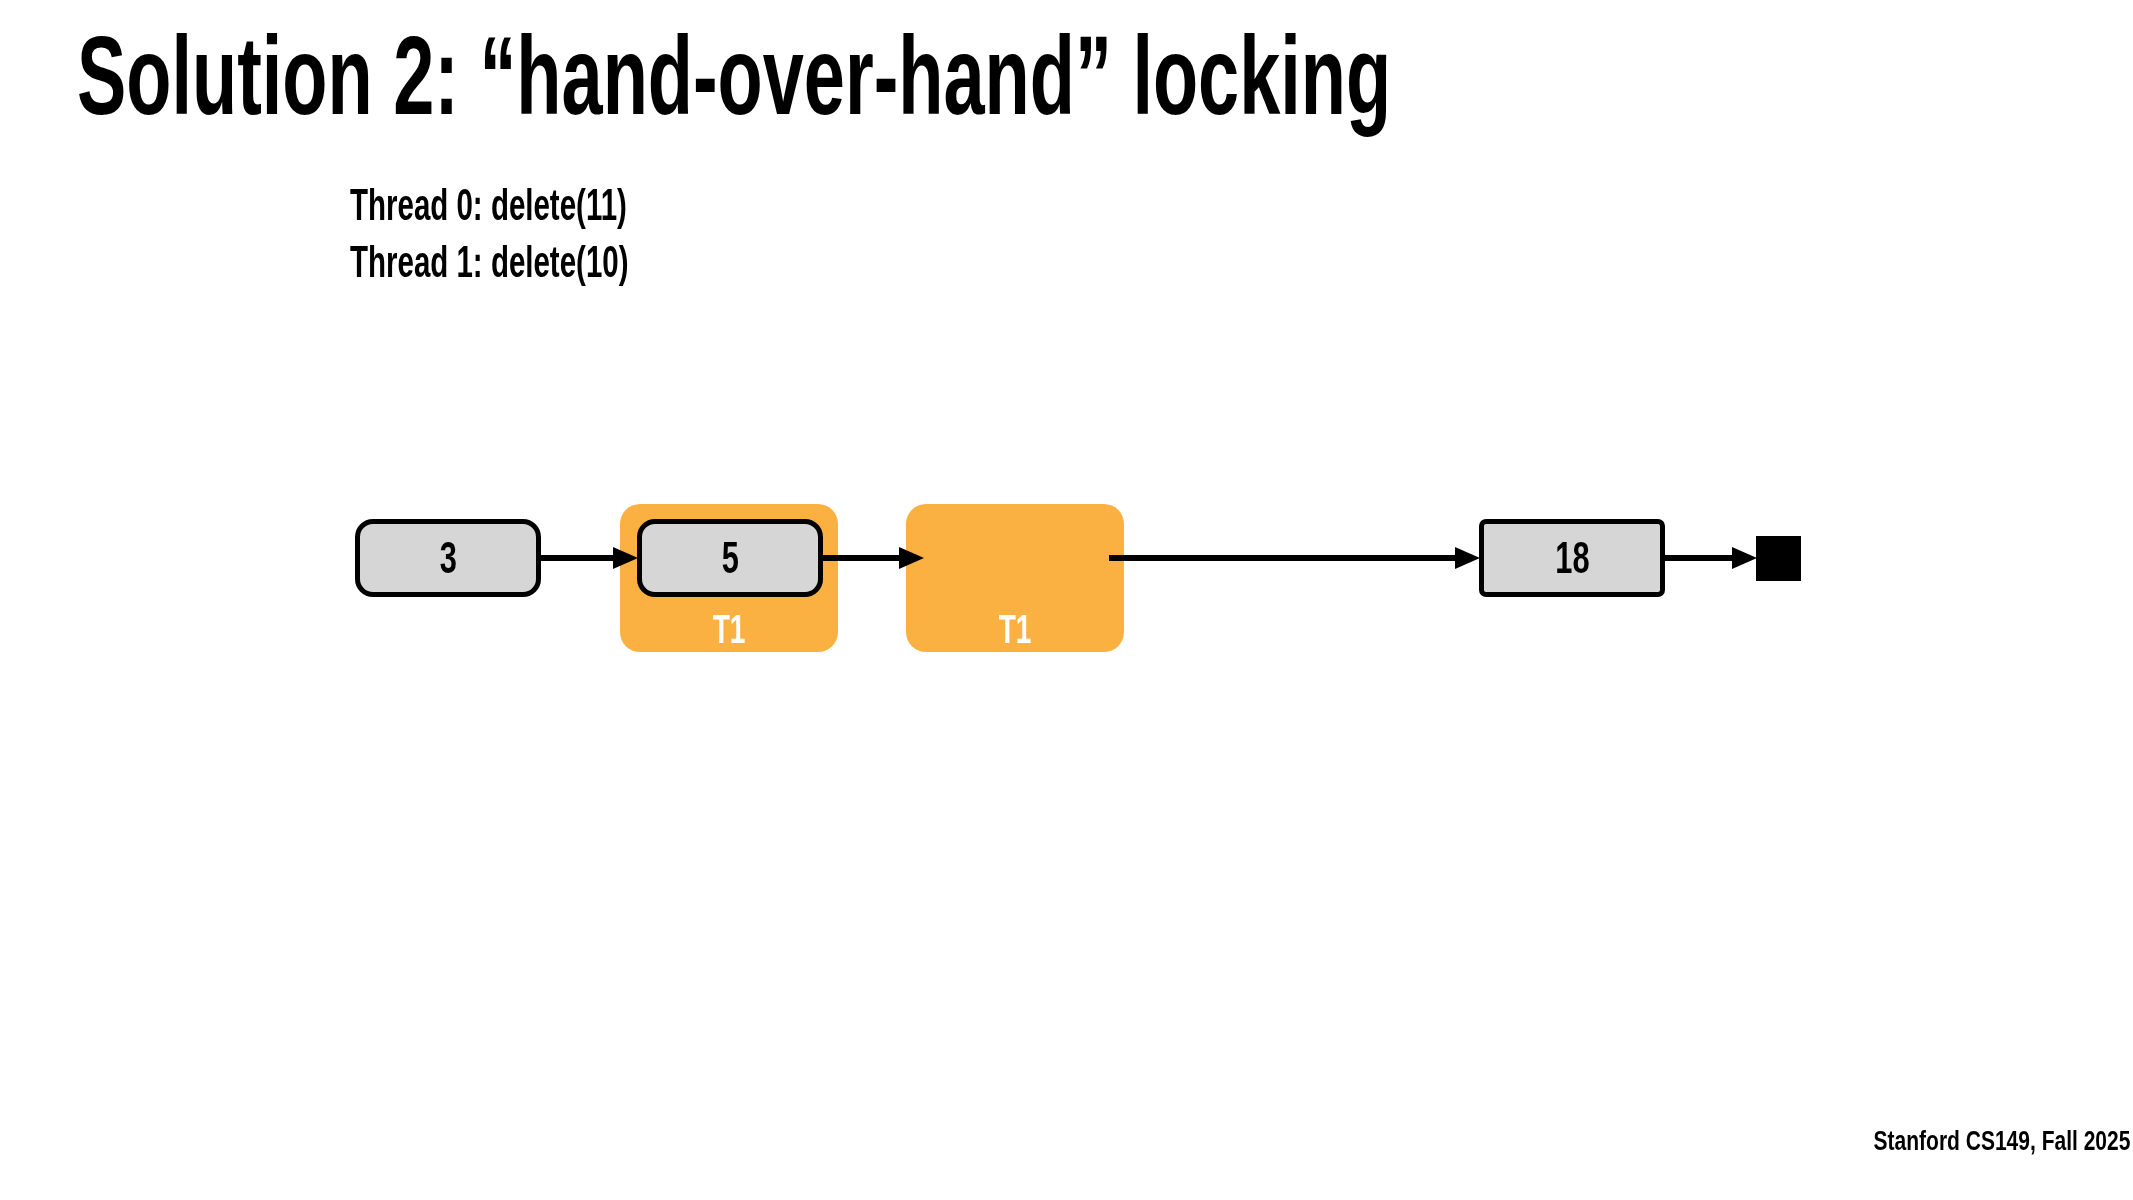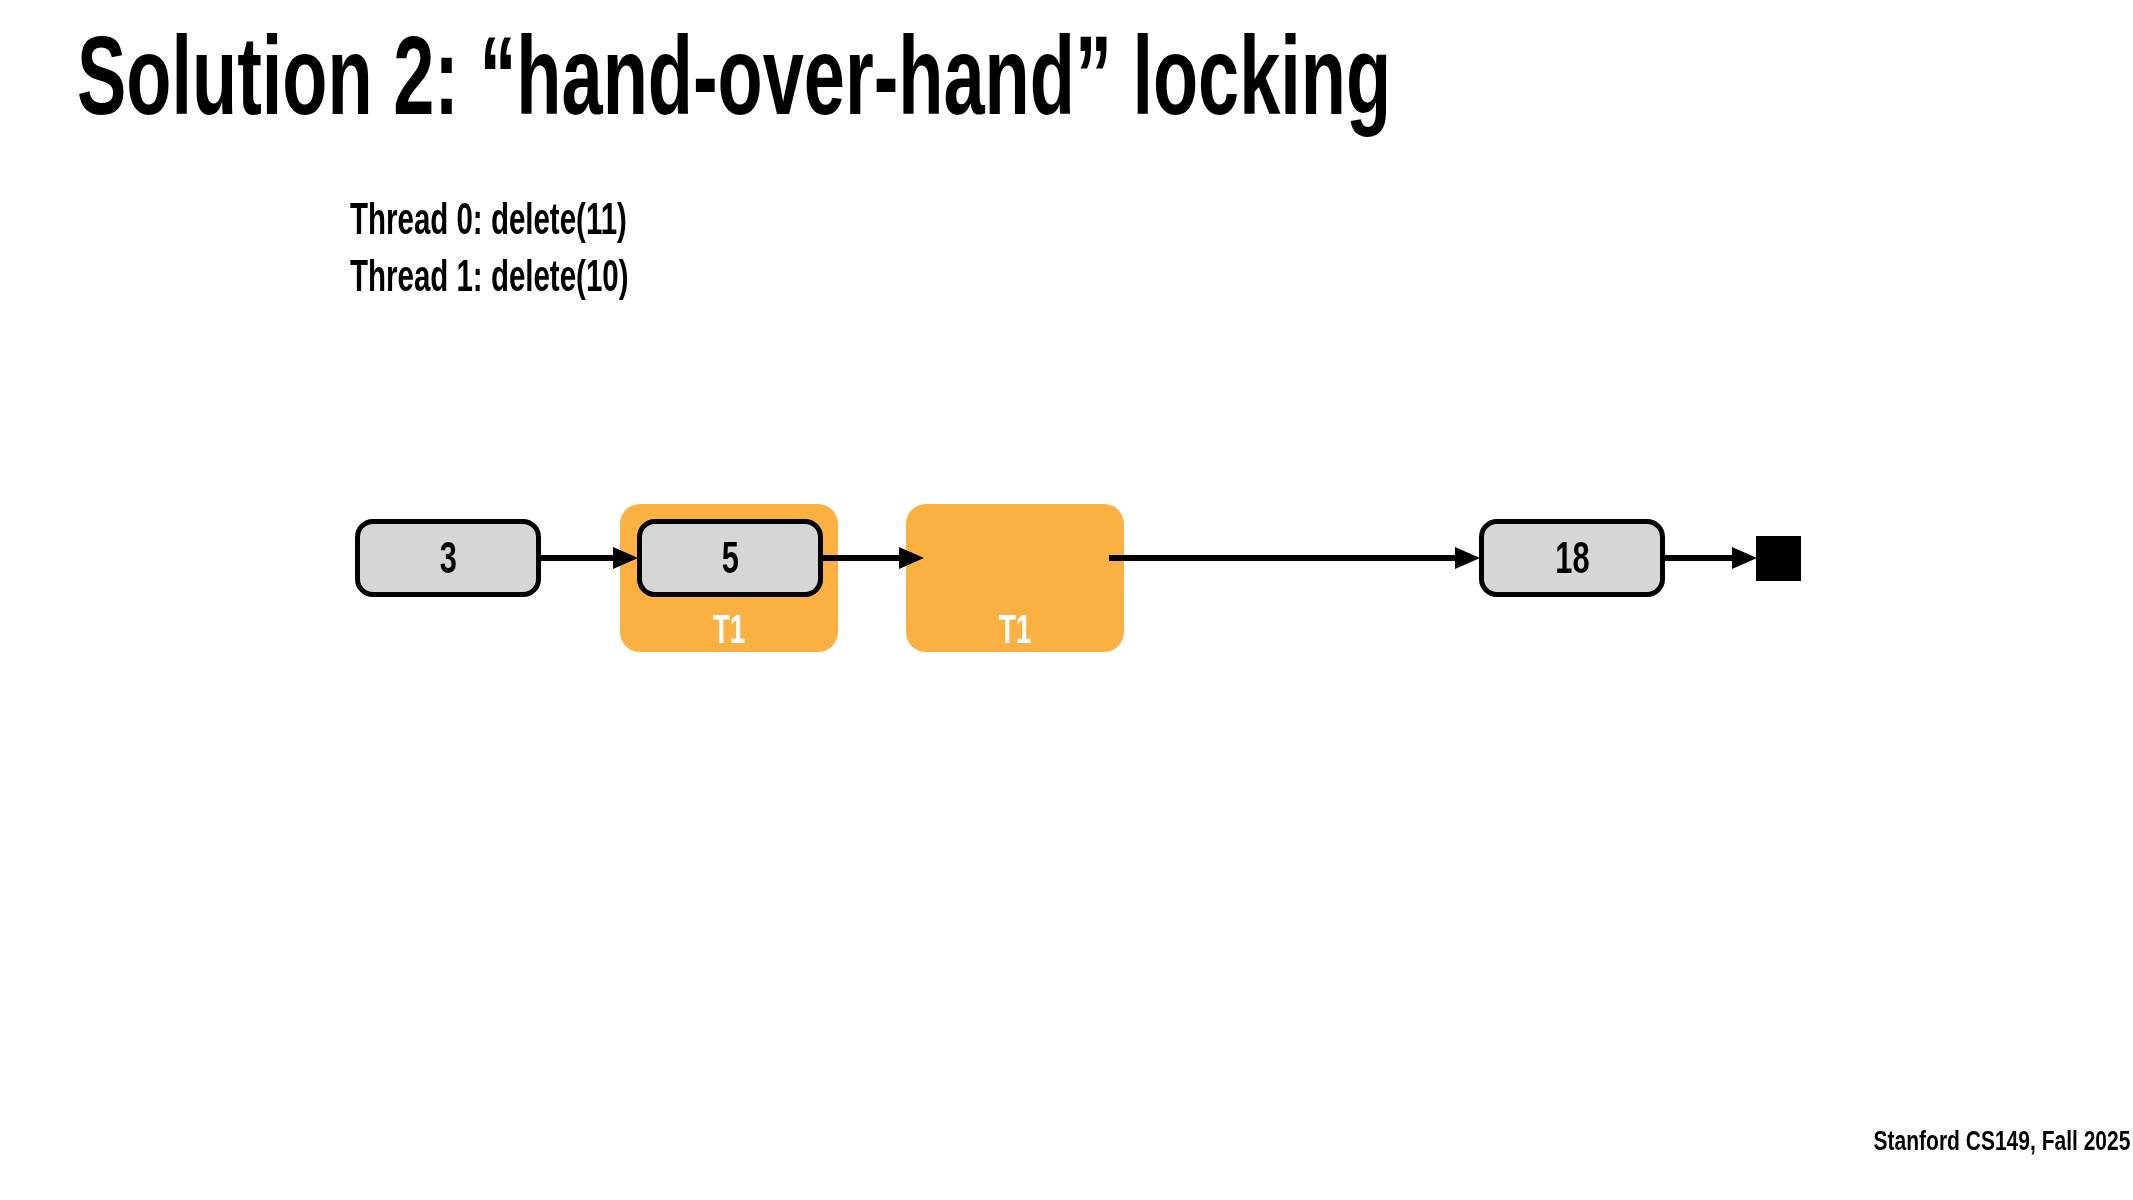--- a/index.html
+++ b/index.html
@@ -28,21 +28,21 @@
     color: #000000;
     white-space: nowrap;
     transform: scaleX(0.66);
     transform-origin: 0 0;
   }
 
   
   .threads {
     position: absolute;
     left: 350px;
-    top: 190px;
+    top: 176px;
   }
   .thread-line {
     font-size: 44px;
     font-weight: 700;
     line-height: 57px;
     color: #000000;
     white-space: nowrap;
     transform: scaleX(0.67);
     transform-origin: 0 0;
   }
@@ -88,21 +88,21 @@
     border: 5px solid #000000;
     border-radius: 18px;
     display: flex;
     align-items: center;
     justify-content: center;
     z-index: 2;
   }
   .node.n0 { left: 355px; }
   .node.n1 { left: 637px; }
   .node.n2 { left: 923px; }
-  .node.n3 { left: 1479px; }
+  .node.n3 { left: 1479px; border-radius: 7px; }
   .node-value {
     font-size: 44px;
     font-weight: 700;
     line-height: 1;
     color: #000000;
     transform: scaleX(0.7);
     transform-origin: 50% 50%;
   }
 
   .arrow {

